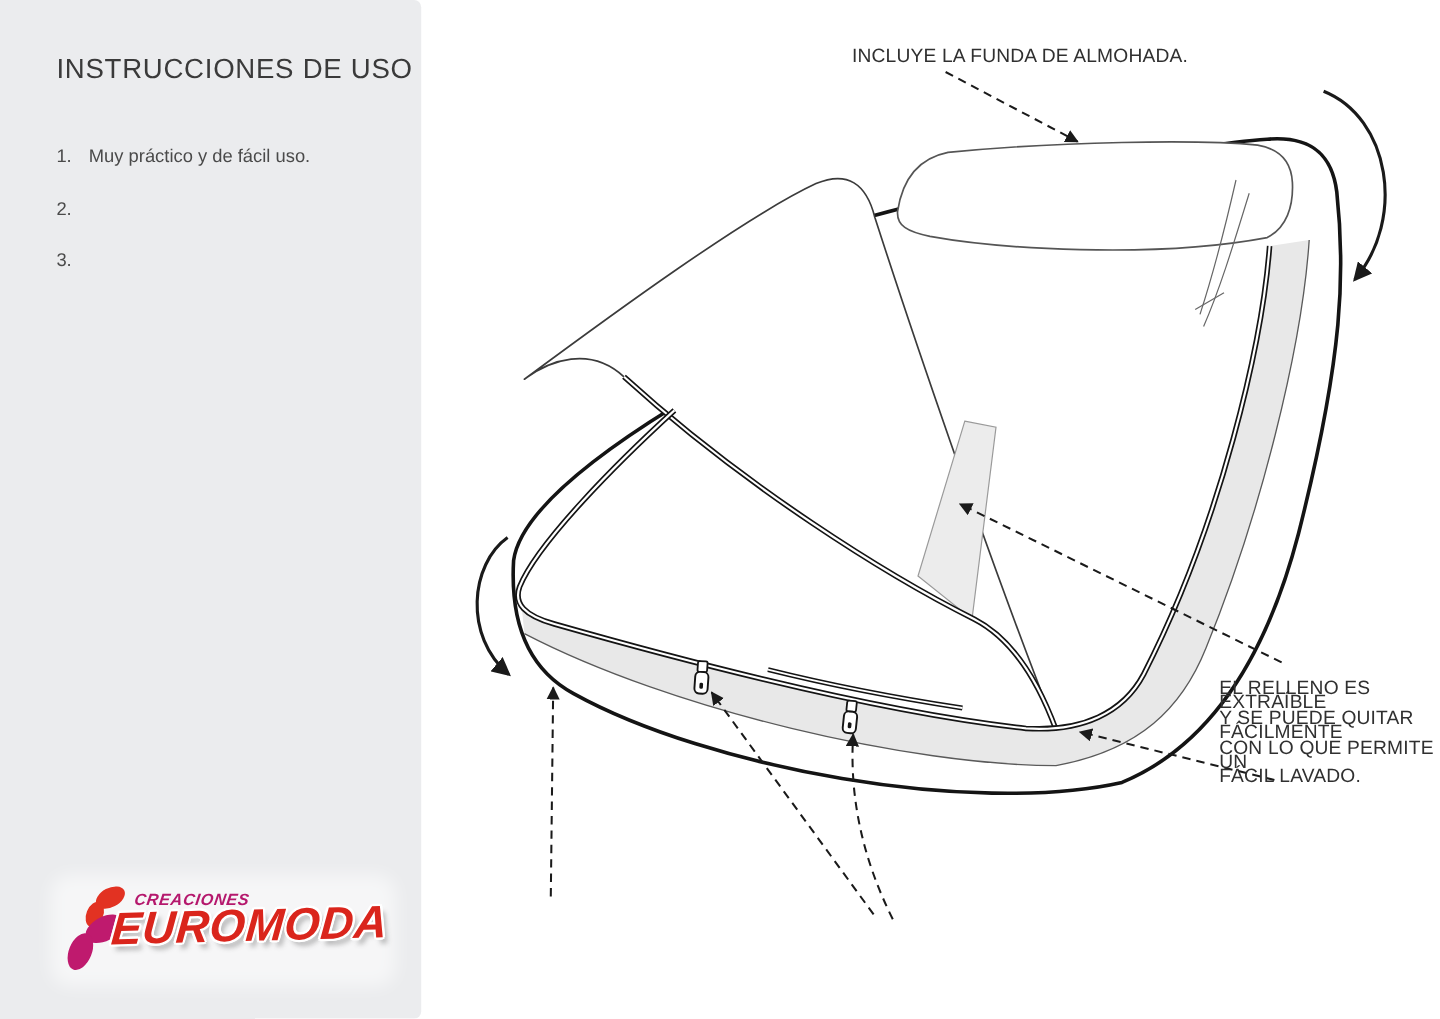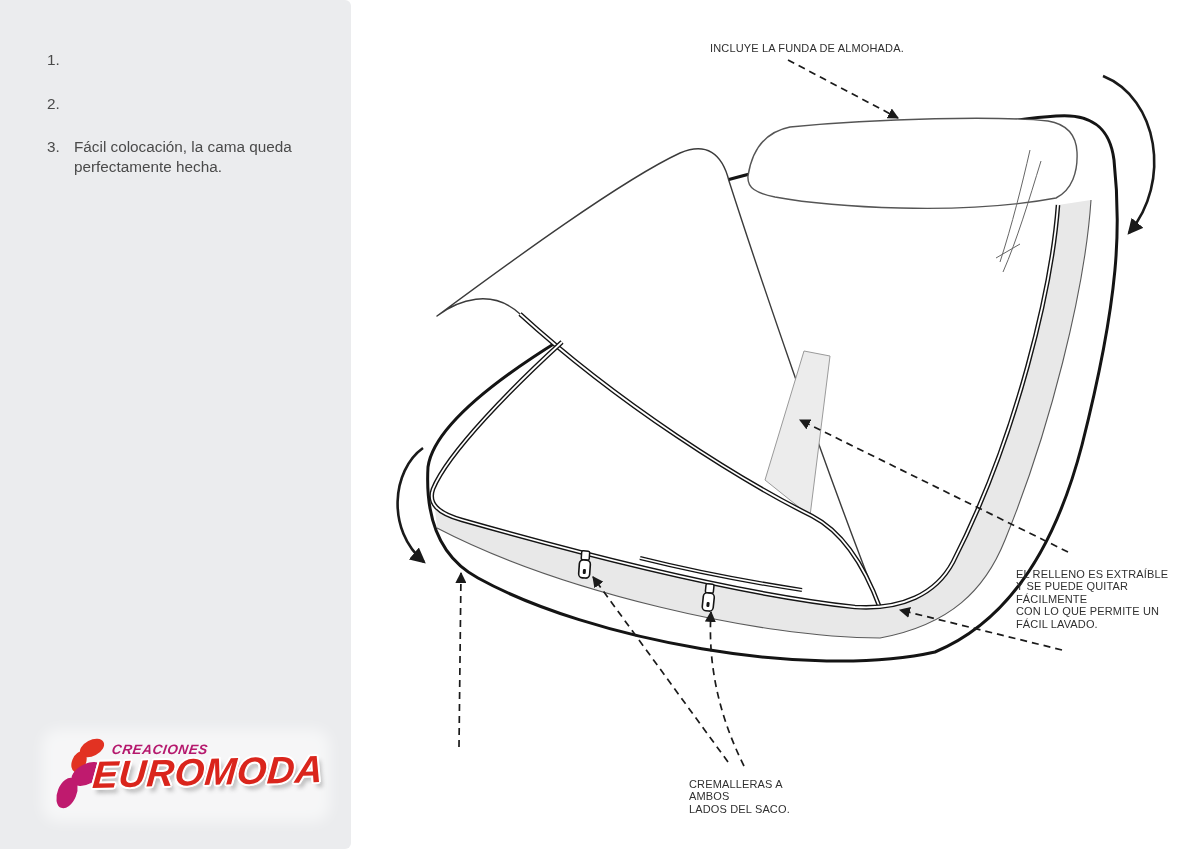--- a/index.html
+++ b/index.html
@@ -22,45 +22,46 @@
   .creaciones{position:absolute;left:62px;top:11px;font-style:italic;font-weight:700;
               font-size:13.5px;letter-spacing:.6px;color:#b5186d;transform:skewX(-8deg);}
   .euromoda{position:absolute;left:43px;top:20px;font-style:italic;font-weight:700;
             font-size:38px;letter-spacing:.5px;color:#da251c;
             transform:skewX(-6deg) rotate(-1.5deg);
             text-shadow:2px 0 0 #fff,-2px 0 0 #fff,0 2px 0 #fff,0 -2px 0 #fff,
                         1.5px 1.5px 0 #fff,-1.5px -1.5px 0 #fff,1.5px -1.5px 0 #fff,
                         -1.5px 1.5px 0 #fff,4px 5px 4px rgba(60,60,60,.35);}
   
   .drawing{position:absolute;left:351px;top:0;width:849px;height:849px;}
-  .ann{position:absolute;font-size:11px;line-height:12.4px;letter-spacing:.15px;
+  .ann{position:absolute;font-size:16px;line-height:12.4px;letter-spacing:.15px;
        color:#303030;white-space:pre-line;}
   .ann-almohada{left:710px;top:42px;}
   .ann-relleno{left:1016px;top:557px;width:180px;margin-top:11px;}
   .ann-saco{left:972px;top:653px;width:215px;}
   .ann-esquinas{left:375px;top:749px;width:180px;}
   .ann-cremalleras{left:689px;top:778px;width:130px;}
 </style>
 </head>
 <body>
 
 <div class="page">
 
   <aside class="sidebar">
+    <h1>INSTRUCCIONES DE USO</h1>
 
     <div class="instr-list">
       <div class="item">
         <span class="num">1.</span>
+        <span class="txt">Muy práctico y de fácil uso.</span>
       </div>
       <div class="item">
         <span class="num">2.</span>
       </div>
       <div class="item">
         <span class="num">3.</span>
-        <span class="txt">Fácil colocación, la cama queda perfectamente hecha.</span>
       </div>
     </div>
 
     <div class="logo">
       <svg width="80" height="95" viewBox="0 0 80 95">
 
         <g fill="#e23222">
           <ellipse cx="42" cy="17" rx="13" ry="8" transform="rotate(-28 42 17)"></ellipse>
           <ellipse cx="29" cy="31" rx="11" ry="7" transform="rotate(-68 29 31)"></ellipse>
         </g>
@@ -170,16 +171,14 @@
       <path d="M 728,762 L 593,577" marker-end="url(#mh)"></path>
       <path d="M 744,766 Q 706,690 711,612" marker-end="url(#mh)"></path>
     </g>
   </svg>
 
   <div class="ann ann-almohada">INCLUYE LA FUNDA DE ALMOHADA.</div>
   <div class="ann ann-relleno">EL RELLENO ES EXTRAÍBLE
 Y SE PUEDE QUITAR FÁCILMENTE
 CON LO QUE PERMITE UN
 FÁCIL LAVADO.</div>
-  <div class="ann ann-cremalleras">CREMALLERAS A AMBOS
-LADOS DEL SACO.</div>
 
 </div>
 
 </body></html>

